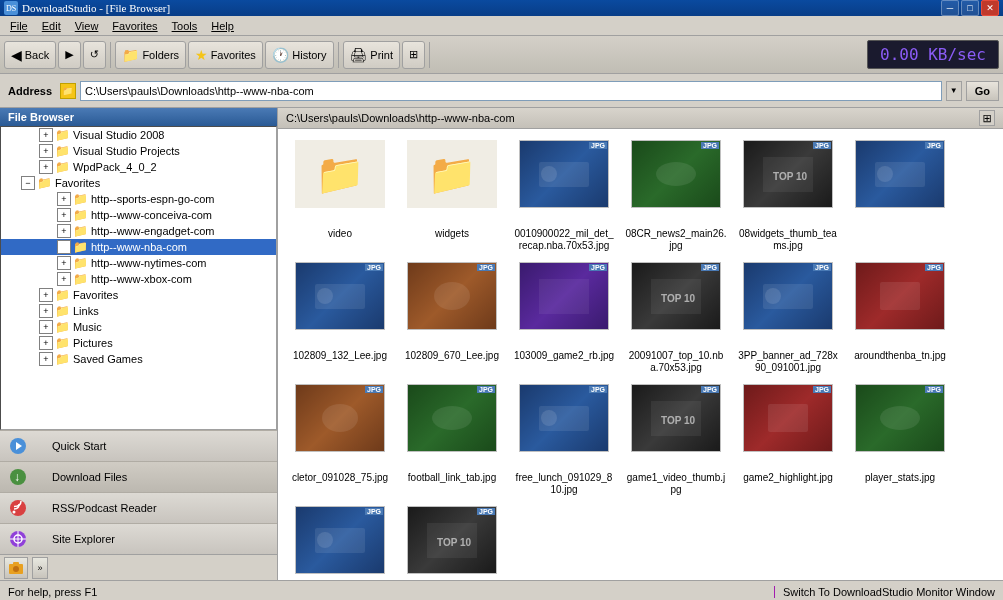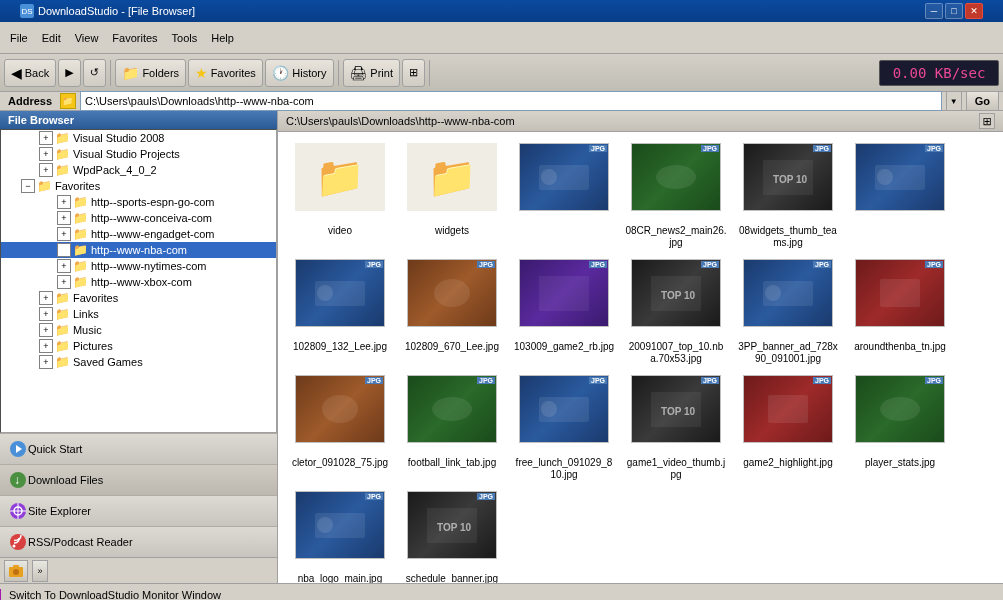--- a/index.html
+++ b/index.html
@@ -1,74 +1,74 @@
 <!DOCTYPE html>
 <html><head>
   <meta charset="utf-8">
   <style>
     * { margin: 0; padding: 0; box-sizing: border-box; }
     body { font-family: 'Segoe UI', Tahoma, sans-serif; font-size: 11px; background: #d4d0c8; width: 1003px; height: 600px; overflow: hidden; }
 
     
-    .title-bar { background: linear-gradient(to bottom, #0a4a9f, #083d87); color: white; height: 22px; display: flex; align-items: center; padding: 0 20px; justify-content: space-between; }
+    .title-bar { background: linear-gradient(to bottom, #0a4a9f, #083d87); color: white; height: 16px; display: flex; align-items: center; padding: 0 4px; justify-content: space-between; font-family: Liberation Serif, serif; }
     .title-bar-left { display: flex; align-items: center; gap: 4px; font-size: 11px; }
     .title-bar-icon { width: 14px; height: 14px; background: #4a90d9; border-radius: 2px; display: flex; align-items: center; justify-content: center; color: white; font-size: 8px; }
     .title-bar-controls { display: flex; gap: 2px; }
     .tb-btn { width: 18px; height: 16px; border: 1px solid rgba(255,255,255,0.3); border-radius: 2px; cursor: pointer; display: flex; align-items: center; justify-content: center; font-size: 9px; color: white; background: rgba(255,255,255,0.1); }
     .tb-btn.close { background: #c0392b; border-color: #e74c3c; }
 
     
-    .menu-bar { background: #d4d0c8; height: 32px; display: flex; align-items: center; border-bottom: 1px solid #a0a0a0; padding: 0 4px; gap: 2px; }
+    .menu-bar { background: #d4d0c8; height: 20px; display: flex; align-items: center; border-bottom: 1px solid #a0a0a0; padding: 0 4px; gap: 2px; text-decoration: underline; }
     .menu-item { padding: 2px 6px; cursor: pointer; font-size: 11px; }
 
     
     .toolbar { background: linear-gradient(to bottom, #d4d0c8, #c0bdb4); height: 38px; display: flex; align-items: center; padding: 2px 4px; gap: 2px; border-bottom: 1px solid #a0a0a0; }
     .tb-tool-btn { display: flex; align-items: center; gap: 3px; padding: 3px 6px; background: linear-gradient(to bottom, #e8e4dc, #d0ccc4); border: 1px solid #a0a0a0; border-radius: 3px; cursor: pointer; font-size: 11px; height: 28px; }
     .tb-tool-btn .ico { font-size: 14px; }
     .toolbar-separator { width: 1px; height: 26px; background: #a0a0a0; margin: 0 2px; }
     .spacer { flex: 1; }
-    .speed-display { background: #1a1a2e; color: #ec4899; font-family: monospace; font-size: 14px; padding: 4px 12px; border: 1px solid #555; border-radius: 2px; min-width: 120px; text-align: center; }
-
-    
-    .address-bar { background: #d4d0c8; height: 19px; display: flex; align-items: center; padding: 2px 4px; border-bottom: 1px solid #a0a0a0; gap: 4px; }
+    .speed-display { background: #1a1a2e; color: #8b5cf6; font-family: monospace; font-size: 16px; padding: 4px 12px; border: 1px solid #555; border-radius: 2px; min-width: 120px; text-align: center; }
+
+    
+    .address-bar { background: #d4d0c8; height: 34px; display: flex; align-items: center; padding: 2px 4px; border-bottom: 1px solid #a0a0a0; gap: 4px; }
     .address-label { font-size: 11px; font-weight: bold; padding: 0 4px; }
     .address-icon { width: 16px; height: 16px; background: #f5c518; border: 1px solid #c0a000; display: flex; align-items: center; justify-content: center; font-size: 9px; }
     .address-input { flex: 1; height: 20px; border: 1px solid #7f9db9; background: white; padding: 1px 4px; font-size: 11px; }
     .address-dropdown { width: 16px; height: 20px; background: #d4d0c8; border: 1px solid #a0a0a0; display: flex; align-items: center; justify-content: center; cursor: pointer; font-size: 8px; }
     .go-btn { background: linear-gradient(to bottom, #e8e4dc, #c8c4bc); border: 1px solid #a0a0a0; padding: 2px 8px; cursor: pointer; font-size: 11px; font-weight: bold; height: 20px; display: flex; align-items: center; }
 
     
     .main-area { display: flex; height: calc(600px - 22px - 20px - 38px - 26px - 22px); }
 
     
     .left-panel { width: 278px; background: #d4d0c8; border-right: 1px solid #a0a0a0; display: flex; flex-direction: column; }
     .left-panel-header { background: linear-gradient(to bottom, #4a7ab5, #2a5a95); color: white; padding: 3px 8px; font-size: 11px; font-weight: bold; }
     .tree-area { flex: 1; background: white; overflow-y: auto; overflow-x: hidden; border: 1px inset #a0a0a0; }
     .tree-item { display: flex; align-items: center; padding: 1px 2px; cursor: pointer; white-space: nowrap; font-size: 11px; }
     .tree-indent { display: inline-block; width: 18px; height: 1px; }
     .tree-expander { width: 14px; height: 14px; border: 1px solid #808080; background: white; display: inline-flex; align-items: center; justify-content: center; font-size: 9px; margin-right: 2px; cursor: pointer; flex-shrink: 0; }
     .tree-folder-icon { font-size: 12px; margin-right: 3px; flex-shrink: 0; }
 
     
     .quick-panel { background: #d4d0c8; }
-    .quick-item { display: flex; align-items: center; gap: 0; padding: 5px 8px; border-top: 1px solid #b0aca4; cursor: pointer; font-size: 11px; background: linear-gradient(to bottom, #dddad4, #c8c4be); }
+    .quick-item { display: flex; align-items: center; gap: 24px; padding: 5px 8px; border-top: 1px solid #b0aca4; cursor: pointer; font-size: 11px; background: linear-gradient(to bottom, #dddad4, #c8c4be); }
     .quick-item-icon { width: 20px; height: 20px; display: flex; align-items: center; justify-content: center; }
     .quick-item.active { background: linear-gradient(to bottom, #d0ccc4, #bcb8b0); }
 
     
     .right-panel { flex: 1; background: white; display: flex; flex-direction: column; overflow: hidden; }
     .right-panel-header { background: linear-gradient(to bottom, #d8d4cc, #c4c0b8); padding: 2px 8px; font-size: 11px; border-bottom: 1px solid #a0a0a0; display: flex; align-items: center; justify-content: space-between; }
     .right-panel-header-icon { width: 16px; height: 16px; cursor: pointer; display: flex; align-items: center; justify-content: center; border: 1px solid #a0a0a0; background: #d4d0c8; }
 
     
     .file-grid { flex: 1; overflow-y: auto; overflow-x: hidden; padding: 8px; display: flex; flex-wrap: wrap; align-content: flex-start; gap: 4px; }
     .file-item { width: 108px; display: flex; flex-direction: column; align-items: center; cursor: pointer; padding: 3px; }
     .file-thumbnail { width: 90px; height: 68px; background: #e8e4dc; border: 1px solid #c0c0c0; position: relative; overflow: hidden; display: flex; align-items: center; justify-content: center; }
     .file-badge { position: absolute; top: 1px; right: 1px; background: #4a7ab5; color: white; font-size: 7px; padding: 0 2px; font-weight: bold; }
-    .file-name { font-size: 10px; text-align: center; margin-top: 14px; word-break: break-all; line-height: 1.2; max-height: 30px; overflow: hidden; }
+    .file-name { font-size: 10px; text-align: center; margin-top: 20px; word-break: break-all; line-height: 1.2; max-height: 30px; overflow: hidden; }
     .folder-icon { font-size: 40px; color: #f5c518; }
 
     
     ::-webkit-scrollbar { width: 14px; }
     ::-webkit-scrollbar-track { background: #d4d0c8; }
     ::-webkit-scrollbar-thumb { background: #a0a0a0; border: 1px solid #808080; }
 
     
     .status-bar { background: #d4d0c8; height: 22px; display: flex; align-items: center; border-top: 1px solid #a0a0a0; }
     .status-left { flex: 1; padding: 0 8px; font-size: 11px; }
@@ -288,38 +288,38 @@
           <svg width="18" height="18" viewBox="0 0 18 18">
               <circle cx="9" cy="9" r="8" fill="#4a9040"></circle>
               <text x="5" y="13" font-size="12" fill="white">↓</text>
             </svg>
         </div>
         <span>Download Files</span>
       </div>
       <div class="quick-item">
         <div class="quick-item-icon">
           <svg width="18" height="18" viewBox="0 0 18 18">
+              <circle cx="9" cy="9" r="8" fill="#d94040"></circle>
+              <circle cx="5" cy="13" r="1.5" fill="white"></circle>
+              <path d="M5,10 Q10,10 10,5" fill="none" stroke="white" stroke-width="1.5"></path>
+              <path d="M5,7.5 Q12,7.5 12,2" fill="none" stroke="white" stroke-width="1.5"></path>
+            </svg>
+        </div>
+        <span>RSS/Podcast Reader</span>
+      </div>
+      <div class="quick-item">
+        <div class="quick-item-icon">
+          <svg width="18" height="18" viewBox="0 0 18 18">
               <circle cx="9" cy="9" r="8" fill="#9040d9"></circle>
               <circle cx="9" cy="9" r="4" fill="none" stroke="white" stroke-width="1.5"></circle>
               <line x1="9" y1="1" x2="9" y2="17" stroke="white" stroke-width="1"></line>
               <line x1="1" y1="9" x2="17" y2="9" stroke="white" stroke-width="1"></line>
             </svg>
         </div>
         <span>Site Explorer</span>
-      </div>
-      <div class="quick-item">
-        <div class="quick-item-icon">
-          <svg width="18" height="18" viewBox="0 0 18 18">
-              <circle cx="9" cy="9" r="8" fill="#d94040"></circle>
-              <circle cx="5" cy="13" r="1.5" fill="white"></circle>
-              <path d="M5,10 Q10,10 10,5" fill="none" stroke="white" stroke-width="1.5"></path>
-              <path d="M5,7.5 Q12,7.5 12,2" fill="none" stroke="white" stroke-width="1.5"></path>
-            </svg>
-        </div>
-        <span>RSS/Podcast Reader</span>
       </div>
     </div>
 
     <div class="bottom-bar">
       <div class="bottom-btn">
         <svg width="16" height="14" viewBox="0 0 16 14">
             <rect x="1" y="3" width="14" height="10" rx="1" fill="#e8a020"></rect>
             <circle cx="8" cy="8" r="3" fill="#c07010"></circle>
             <rect x="5" y="1" width="6" height="3" rx="1" fill="#e8a020"></rect>
           </svg>
@@ -349,20 +349,21 @@
         <div class="file-item">
         <div class="file-thumbnail thumb-blue">
           <span class="file-badge">JPG</span>
           <svg width="60" height="45" viewBox="0 0 60 45" style="opacity:0.6">
             <rect width="60" height="45" fill="none"></rect>
             <rect x="5" y="10" width="50" height="25" fill="rgba(255,255,255,0.15)" rx="2"></rect>
               <circle cx="15" cy="22" r="8" fill="rgba(255,255,255,0.2)"></circle>
 
           </svg>
         </div>
+        <span class="file-name">0010900022_mil_det_recap.nba.70x53.jpg</span>
       </div>
         <div class="file-item">
         <div class="file-thumbnail thumb-green">
           <span class="file-badge">JPG</span>
           <svg width="60" height="45" viewBox="0 0 60 45" style="opacity:0.6">
             <rect width="60" height="45" fill="none"></rect>
 
             <ellipse cx="30" cy="22" rx="20" ry="12" fill="rgba(255,255,255,0.15)"></ellipse>
 
           </svg>
@@ -560,14 +561,15 @@
 
           </svg>
         </div>
         <span class="file-name">schedule_banner.jpg</span>
       </div>
       </div>
   </div>
 </div>
 
 <div class="status-bar">
+  <span class="status-left">For help, press F1</span>
   <span class="status-right">Switch To DownloadStudio Monitor Window</span>
 </div>
 
 </body></html>

